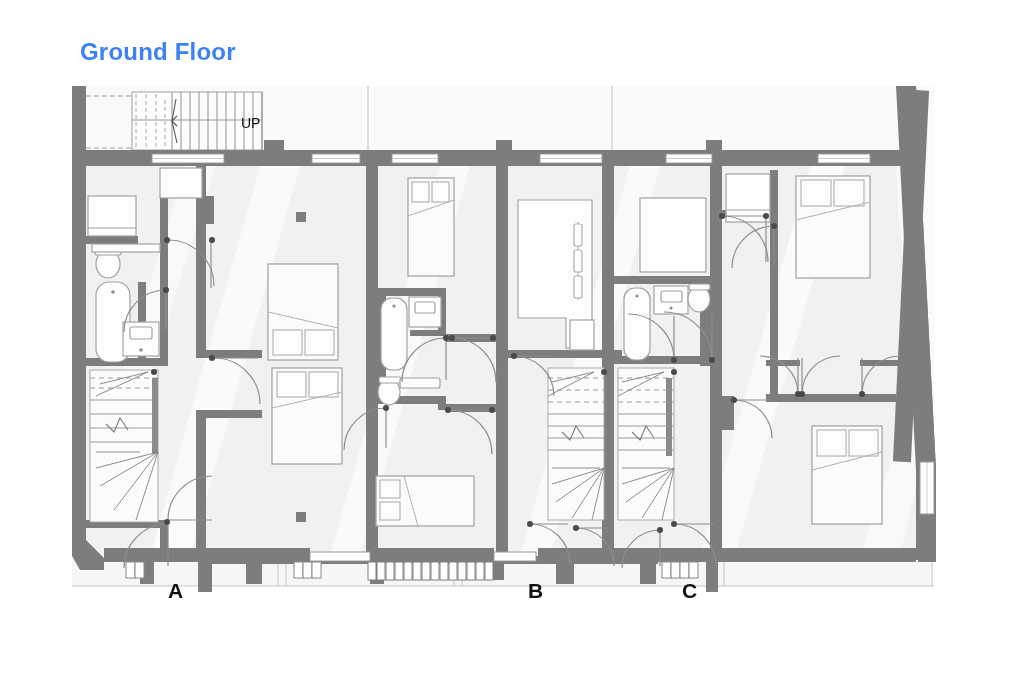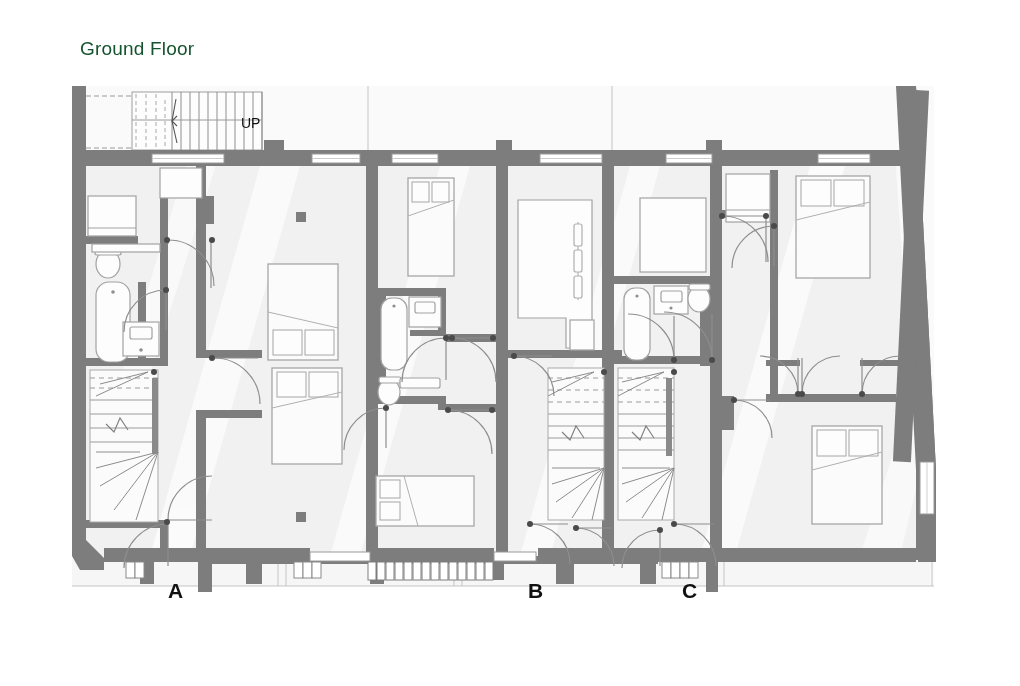--- a/index.html
+++ b/index.html
@@ -1,20 +1,20 @@
 <!DOCTYPE html>
 <html><head>
 <meta charset="utf-8">
 <style>
   html,body{margin:0;padding:0;background:#ffffff;}
   body{width:1020px;height:686px;overflow:hidden;
        font-family:"Liberation Sans","DejaVu Sans",sans-serif;}
   #page{position:relative;width:1020px;height:686px;background:#ffffff;}
-  #title{position:absolute;left:80px;top:38px;font-size:19px;font-weight:normal;
-         color:#14532d;letter-spacing:0.2px;white-space:nowrap;}
+  #title{position:absolute;left:80px;top:38px;font-size:24px;font-weight:bold;
+         color:#3b82f6;letter-spacing:0.2px;white-space:nowrap;}
   #plan{position:absolute;left:0;top:0;width:1020px;height:686px;}
   .lbl{font-family:"Liberation Sans","DejaVu Sans",sans-serif;}
 </style>
 </head>
 <body>
 
 <div id="page">
 
   <div id="title" class="lbl">Ground Floor</div>
 

